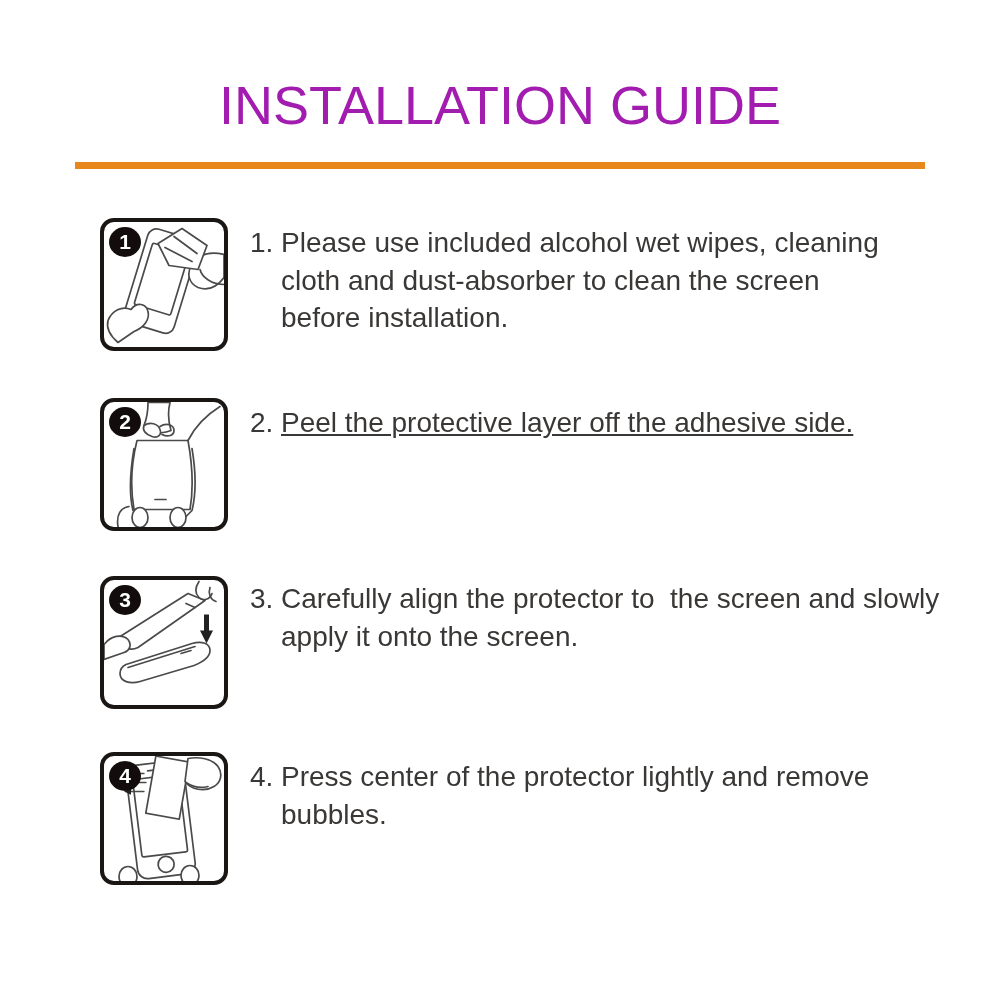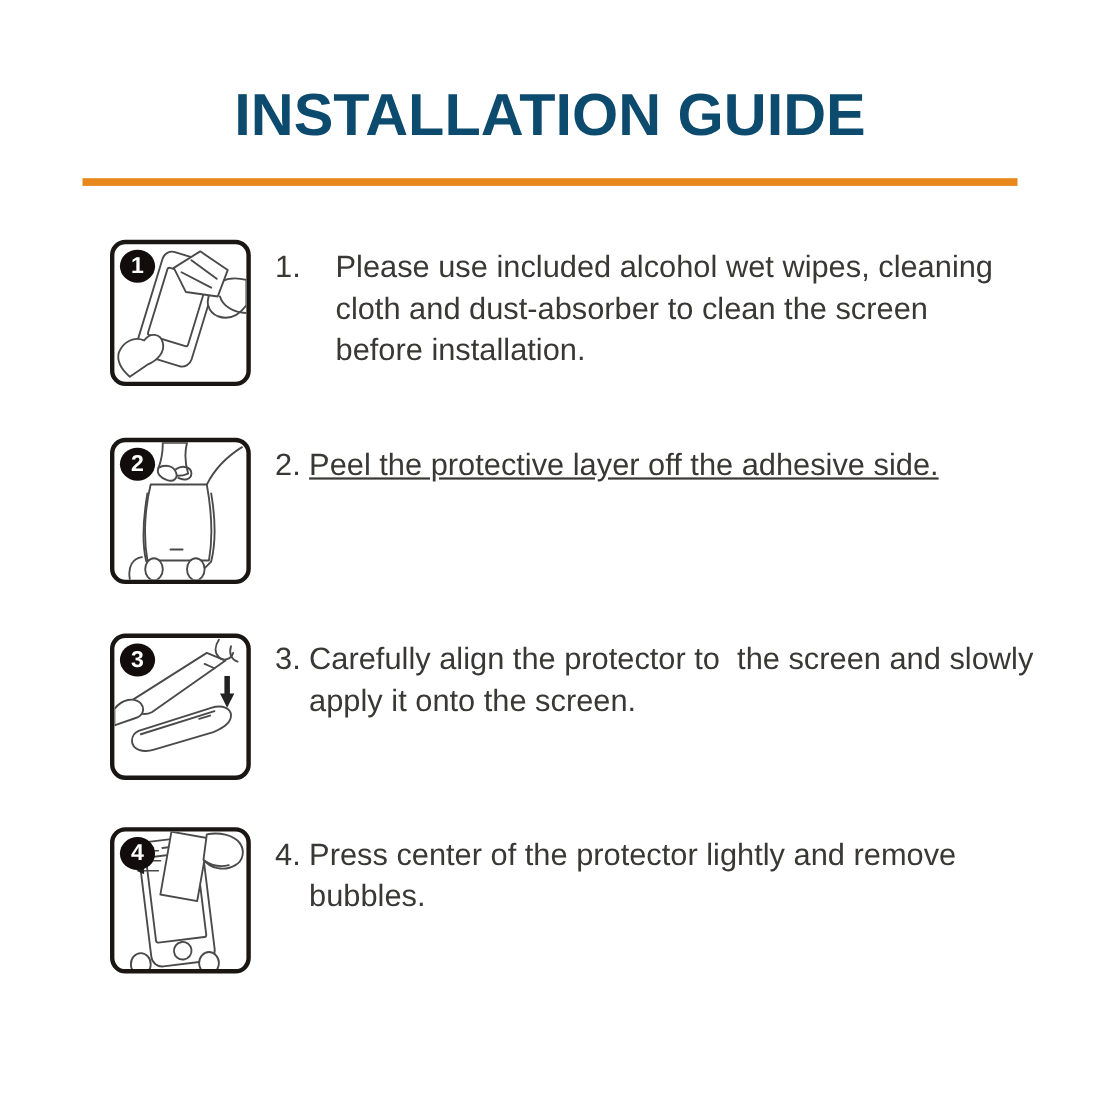--- a/index.html
+++ b/index.html
@@ -8,23 +8,23 @@
     background: #ffffff;
     font-family: "Liberation Sans", sans-serif;
     position: relative;
     overflow: hidden;
   }
   .page-title {
     position: absolute;
     top: 74px; left: 0; width: 100%;
     text-align: center;
     font-size: 54px;
-    font-weight: bold;
+    font-weight: normal;
     letter-spacing: 0px;
-    color: #0c4a6e;
+    color: #a21caf;
   }
   .accent-rule {
     position: absolute;
     left: 75px; top: 162px;
     width: 850px; height: 7px;
     background: #E8871B;
   }
   .step-figure {
     position: absolute;
     left: 100px;
@@ -57,21 +57,21 @@
   .step-text {
     position: absolute;
     left: 250px;
     display: flex;
     font-size: 28px;
     line-height: 37.5px;
     color: #3a3836;
   }
   .step-marker { flex: none; width: 31px; }
   .step-body { white-space: pre-wrap; }
-  .txt-1 { top: 224px; }  .txt-1 .step-body { width: 600px; margin-left: 24px; }
+  .txt-1 { top: 224px; }  .txt-1 .step-body { width: 600px; }
   .txt-2 { top: 404px; }  .txt-2 .step-body { width: 660px; text-decoration: underline; }
   .txt-3 { top: 580px; }  .txt-3 .step-body { width: 662px; }
   .txt-4 { top: 758px; }  .txt-4 .step-body { width: 660px; }
 
   .lineart { stroke: #4a4a4a; stroke-width: 1.7; fill: none;
              stroke-linecap: round; stroke-linejoin: round; }
   .lineart .w { fill: #ffffff; }
   .solid { fill: #222222; stroke: none; }
 </style>
 </head>

